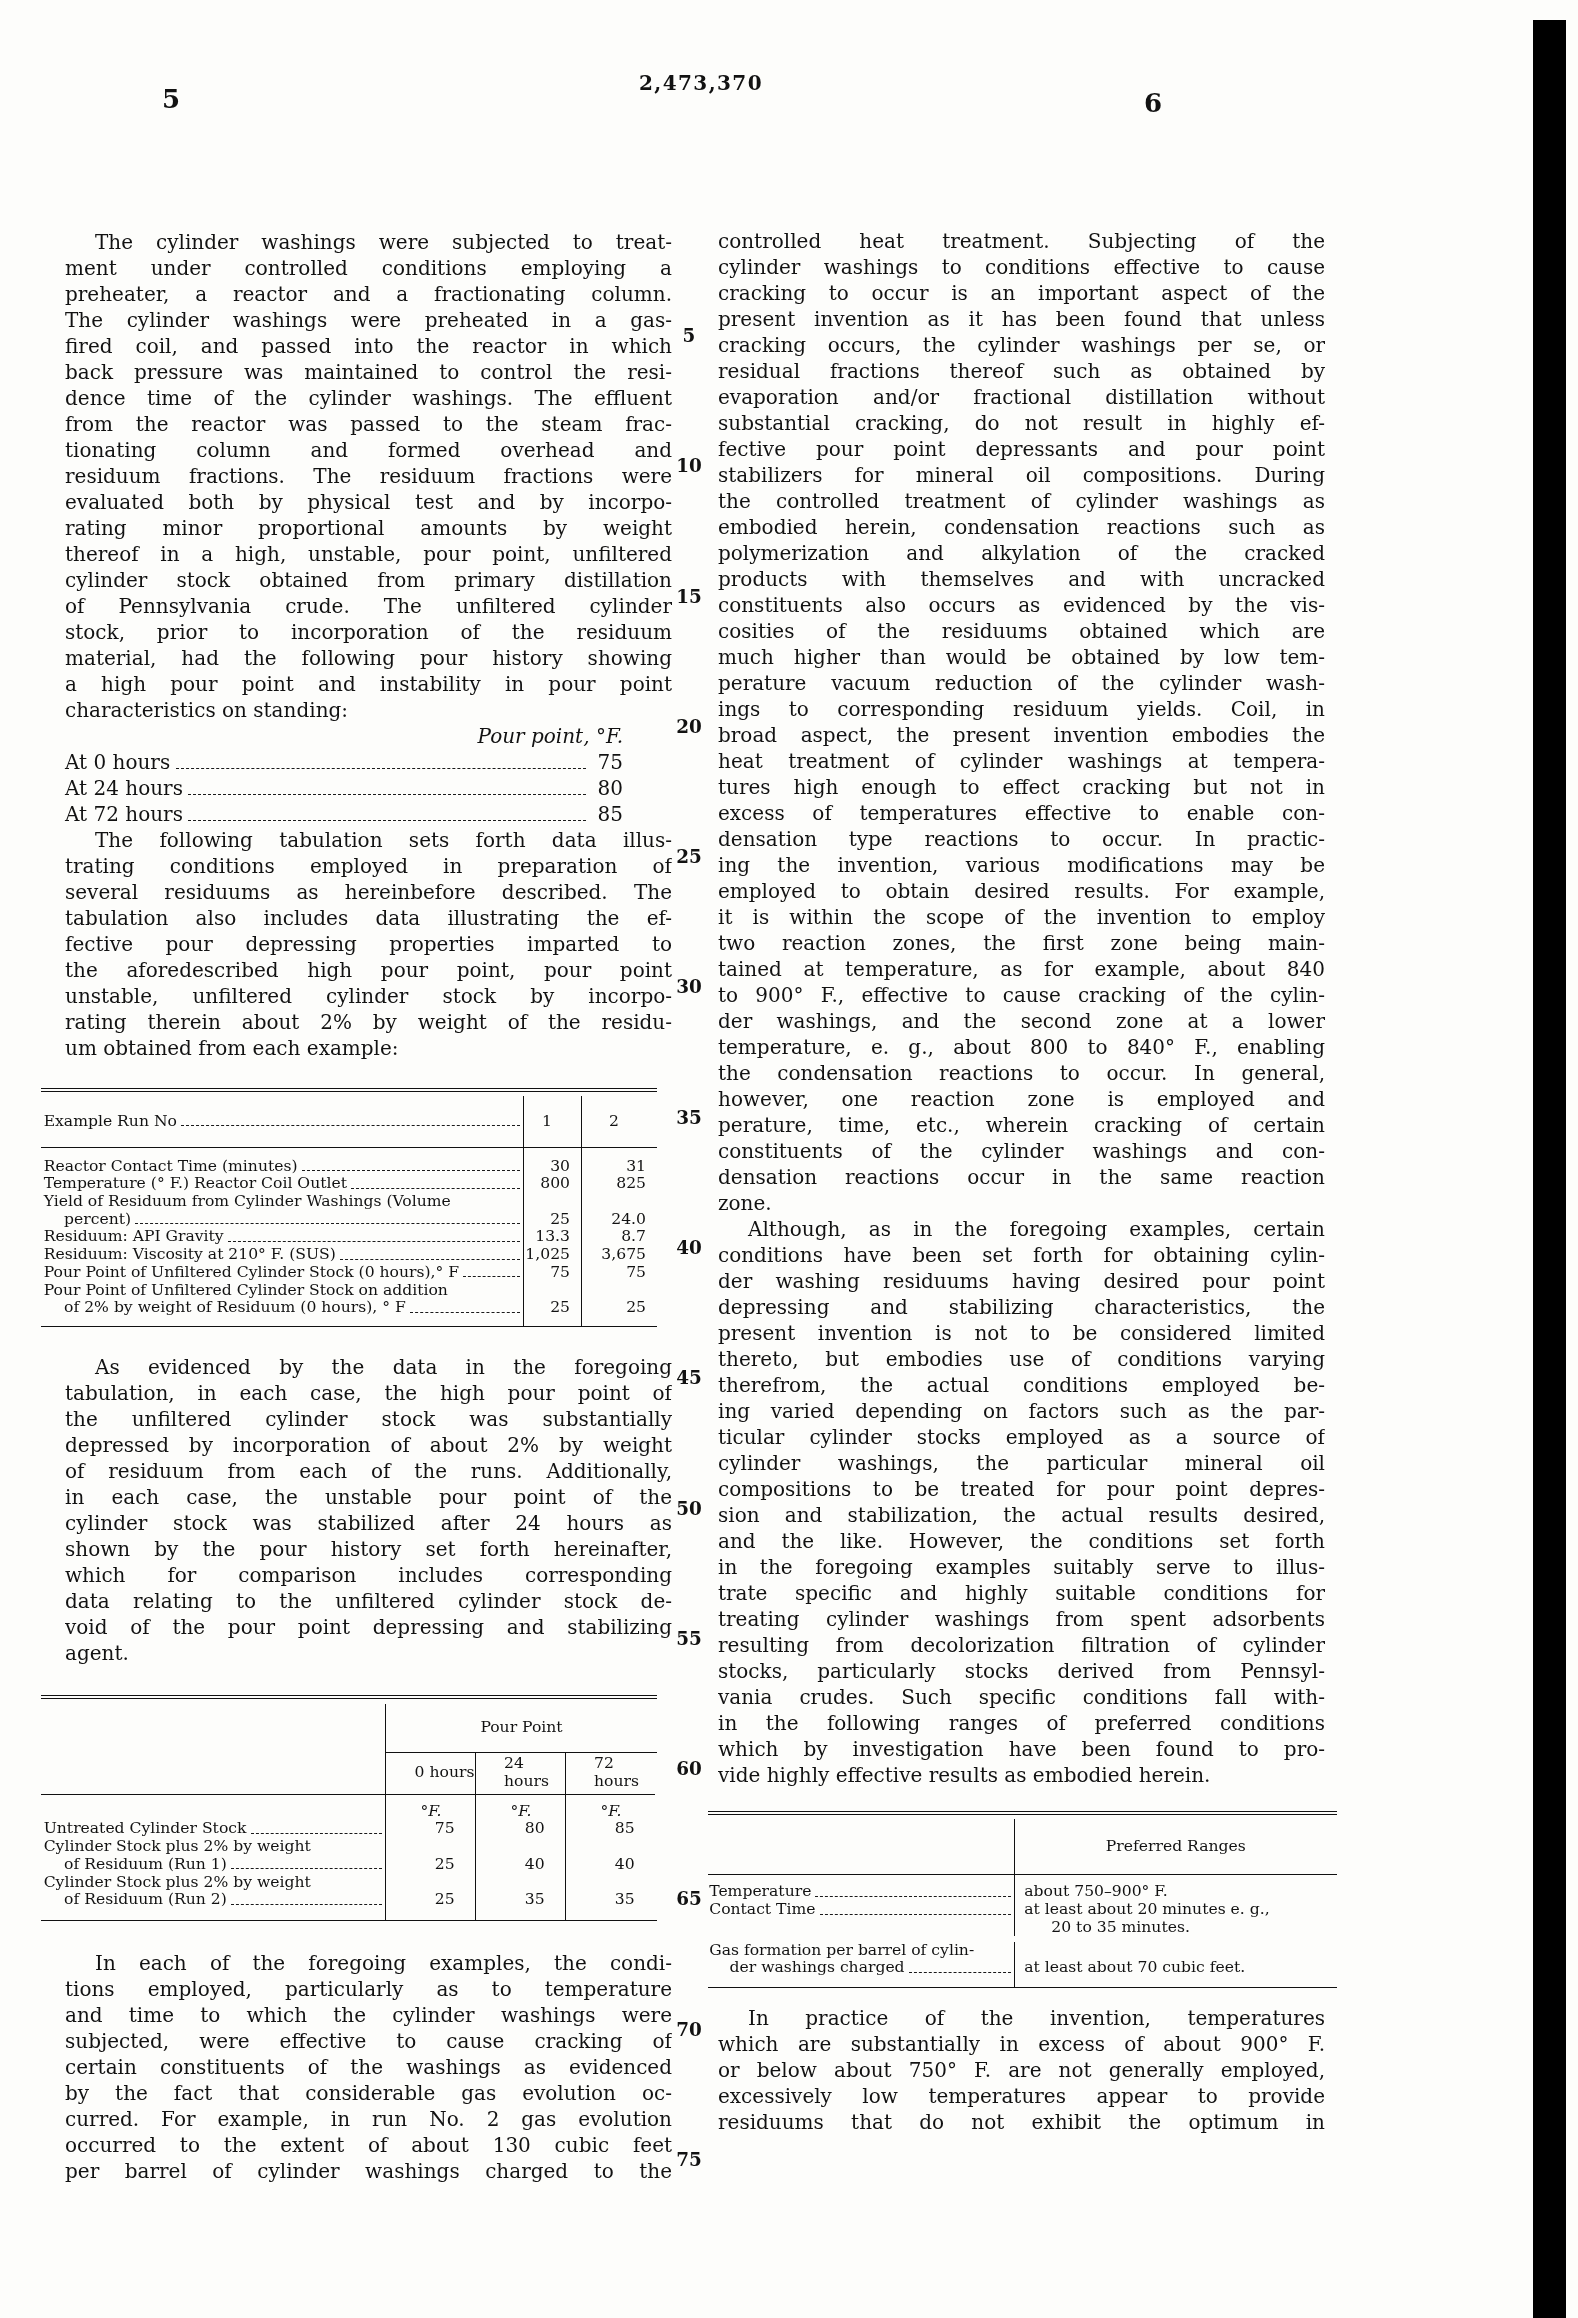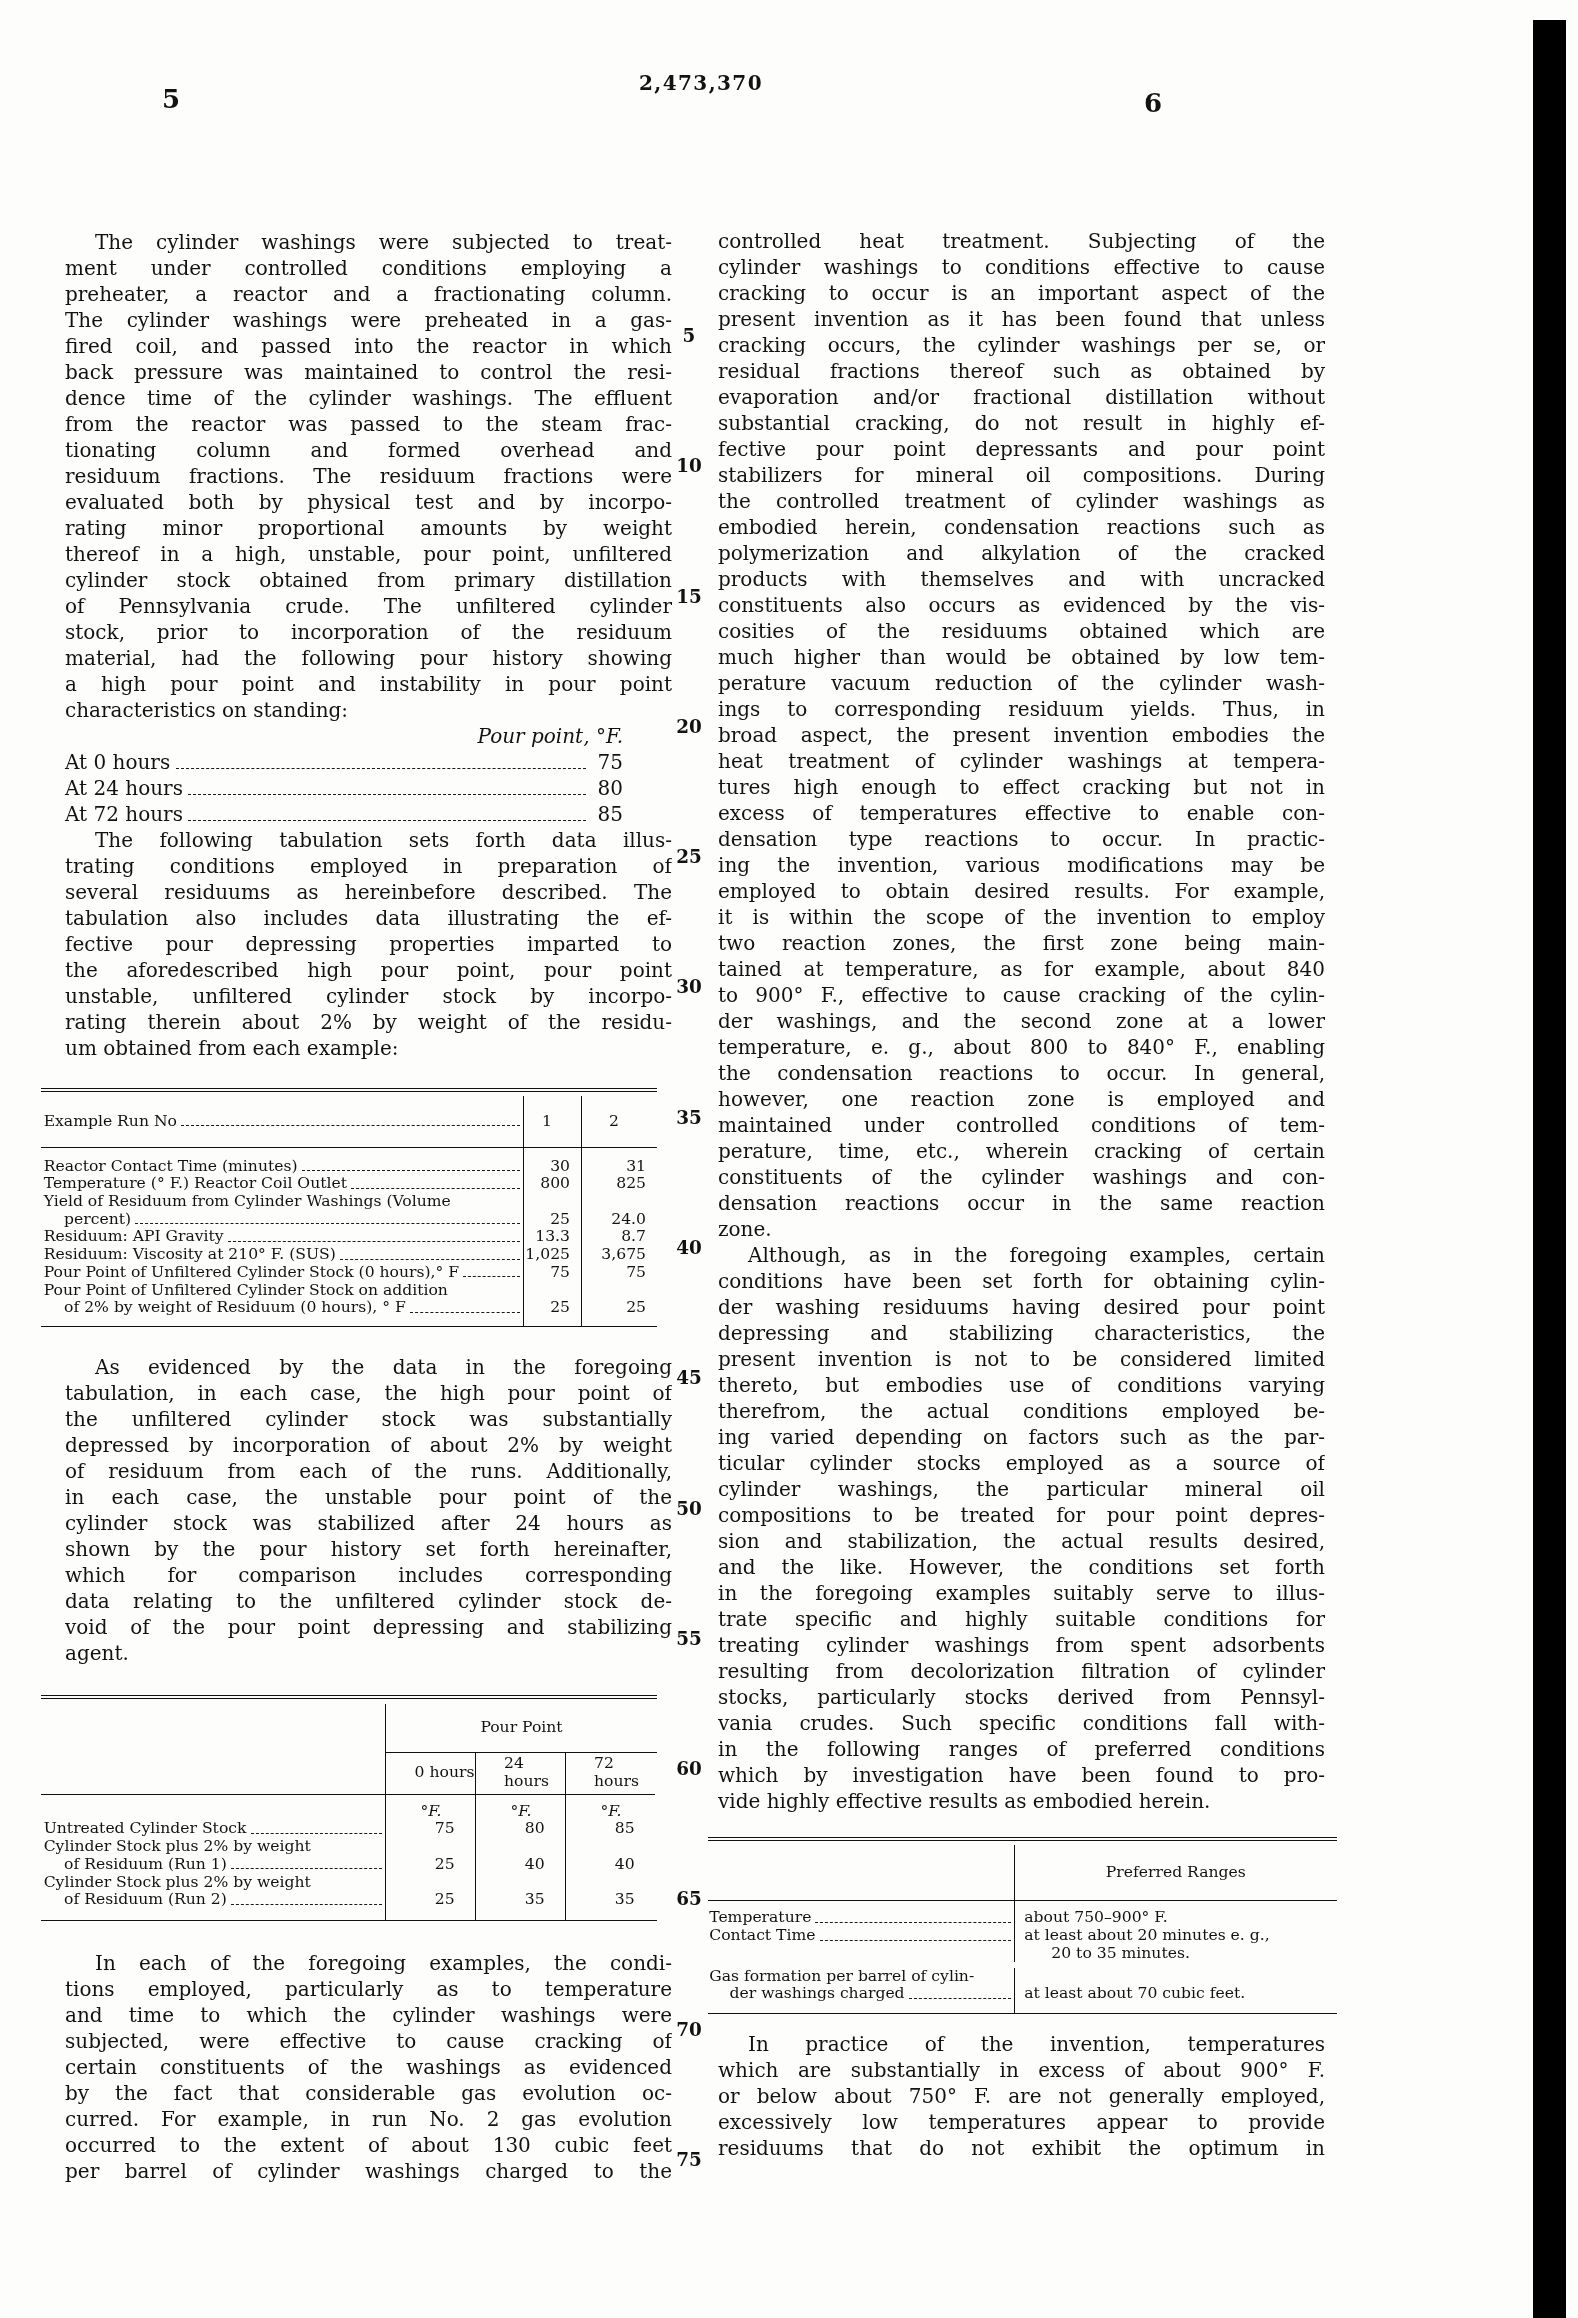--- a/index.html
+++ b/index.html
@@ -356,37 +356,36 @@
         <div class="jline">fective pour point depressants and pour point</div>
         <div class="jline">stabilizers for mineral oil compositions. During</div>
         <div class="jline">the controlled treatment of cylinder washings as</div>
         <div class="jline">embodied herein, condensation reactions such as</div>
         <div class="jline">polymerization and alkylation of the cracked</div>
         <div class="jline">products with themselves and with uncracked</div>
         <div class="jline">constituents also occurs as evidenced by the vis-</div>
         <div class="jline">cosities of the residuums obtained which are</div>
         <div class="jline">much higher than would be obtained by low tem-</div>
         <div class="jline">perature vacuum reduction of the cylinder wash-</div>
-        <div class="jline">ings to corresponding residuum yields. Thus, in</div>
+        <div class="jline">ings to corresponding residuum yields. Coil, in</div>
         <div class="jline">broad aspect, the present invention embodies the</div>
         <div class="jline">heat treatment of cylinder washings at tempera-</div>
         <div class="jline">tures high enough to effect cracking but not in</div>
         <div class="jline">excess of temperatures effective to enable con-</div>
         <div class="jline">densation type reactions to occur. In practic-</div>
         <div class="jline">ing the invention, various modifications may be</div>
         <div class="jline">employed to obtain desired results. For example,</div>
         <div class="jline">it is within the scope of the invention to employ</div>
         <div class="jline">two reaction zones, the first zone being main-</div>
         <div class="jline">tained at temperature, as for example, about 840</div>
         <div class="jline">to 900° F., effective to cause cracking of the cylin-</div>
         <div class="jline">der washings, and the second zone at a lower</div>
         <div class="jline">temperature, e. g., about 800 to 840° F., enabling</div>
         <div class="jline">the condensation reactions to occur. In general,</div>
         <div class="jline">however, one reaction zone is employed and</div>
-        <div class="jline">maintained under controlled conditions of tem-</div>
         <div class="jline">perature, time, etc., wherein cracking of certain</div>
         <div class="jline">constituents of the cylinder washings and con-</div>
         <div class="jline">densation reactions occur in the same reaction</div>
         <div class="jline last">zone.</div>
       </div>
 
     <div class="para indent">
         <div class="jline first">Although, as in the foregoing examples, certain</div>
         <div class="jline">conditions have been set forth for obtaining cylin-</div>
         <div class="jline">der washing residuums having desired pour point</div>

